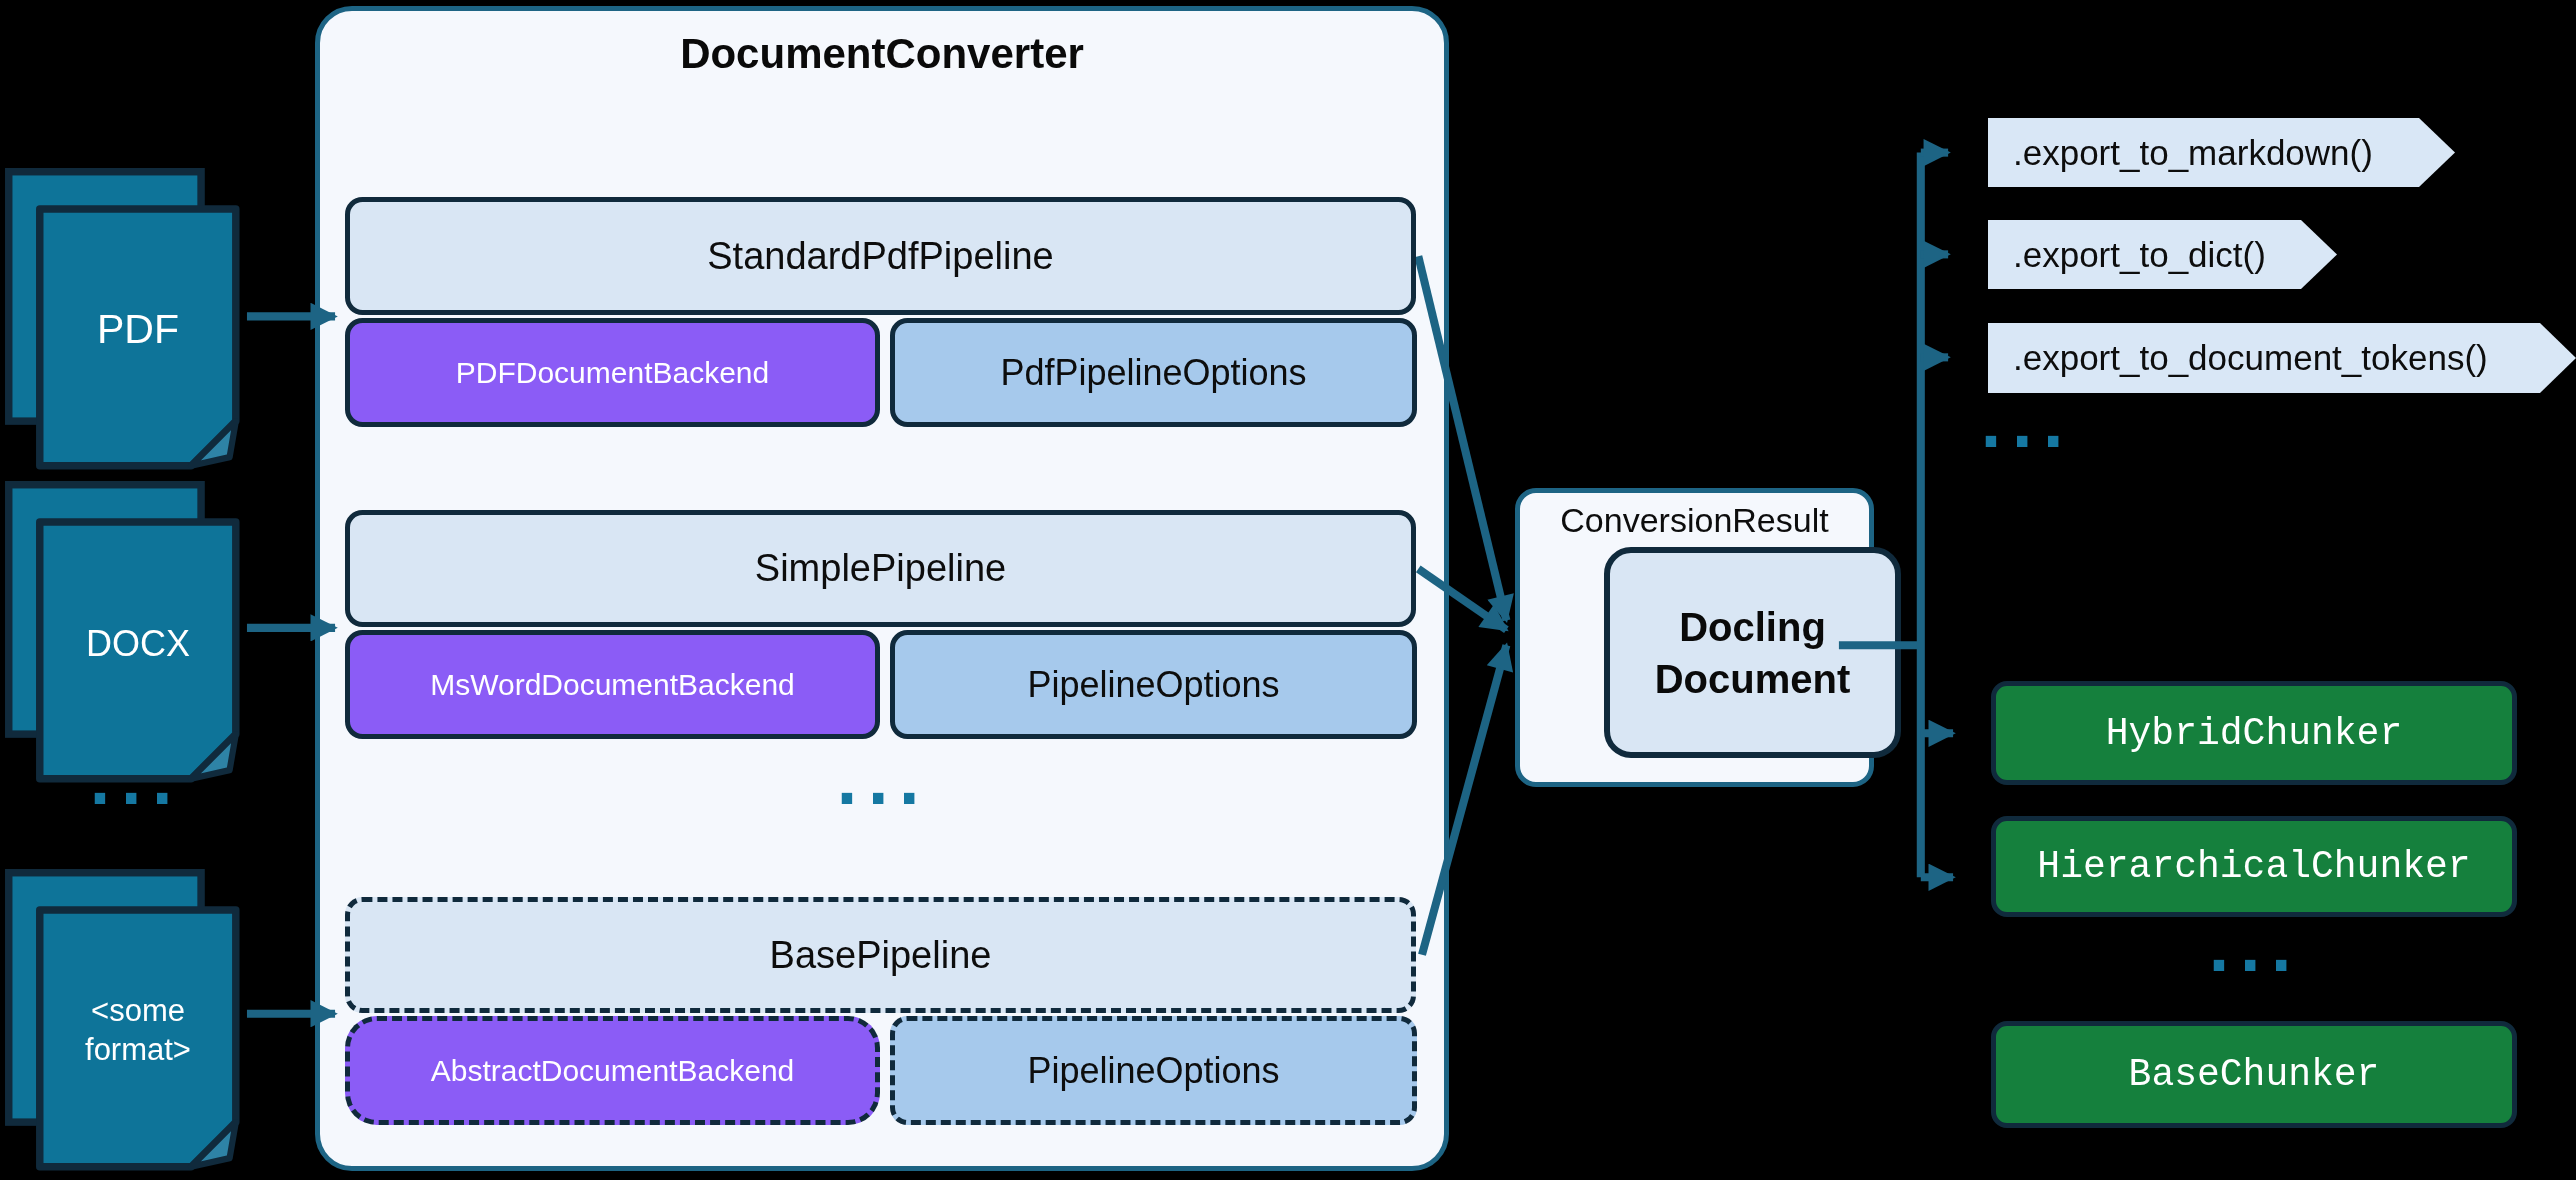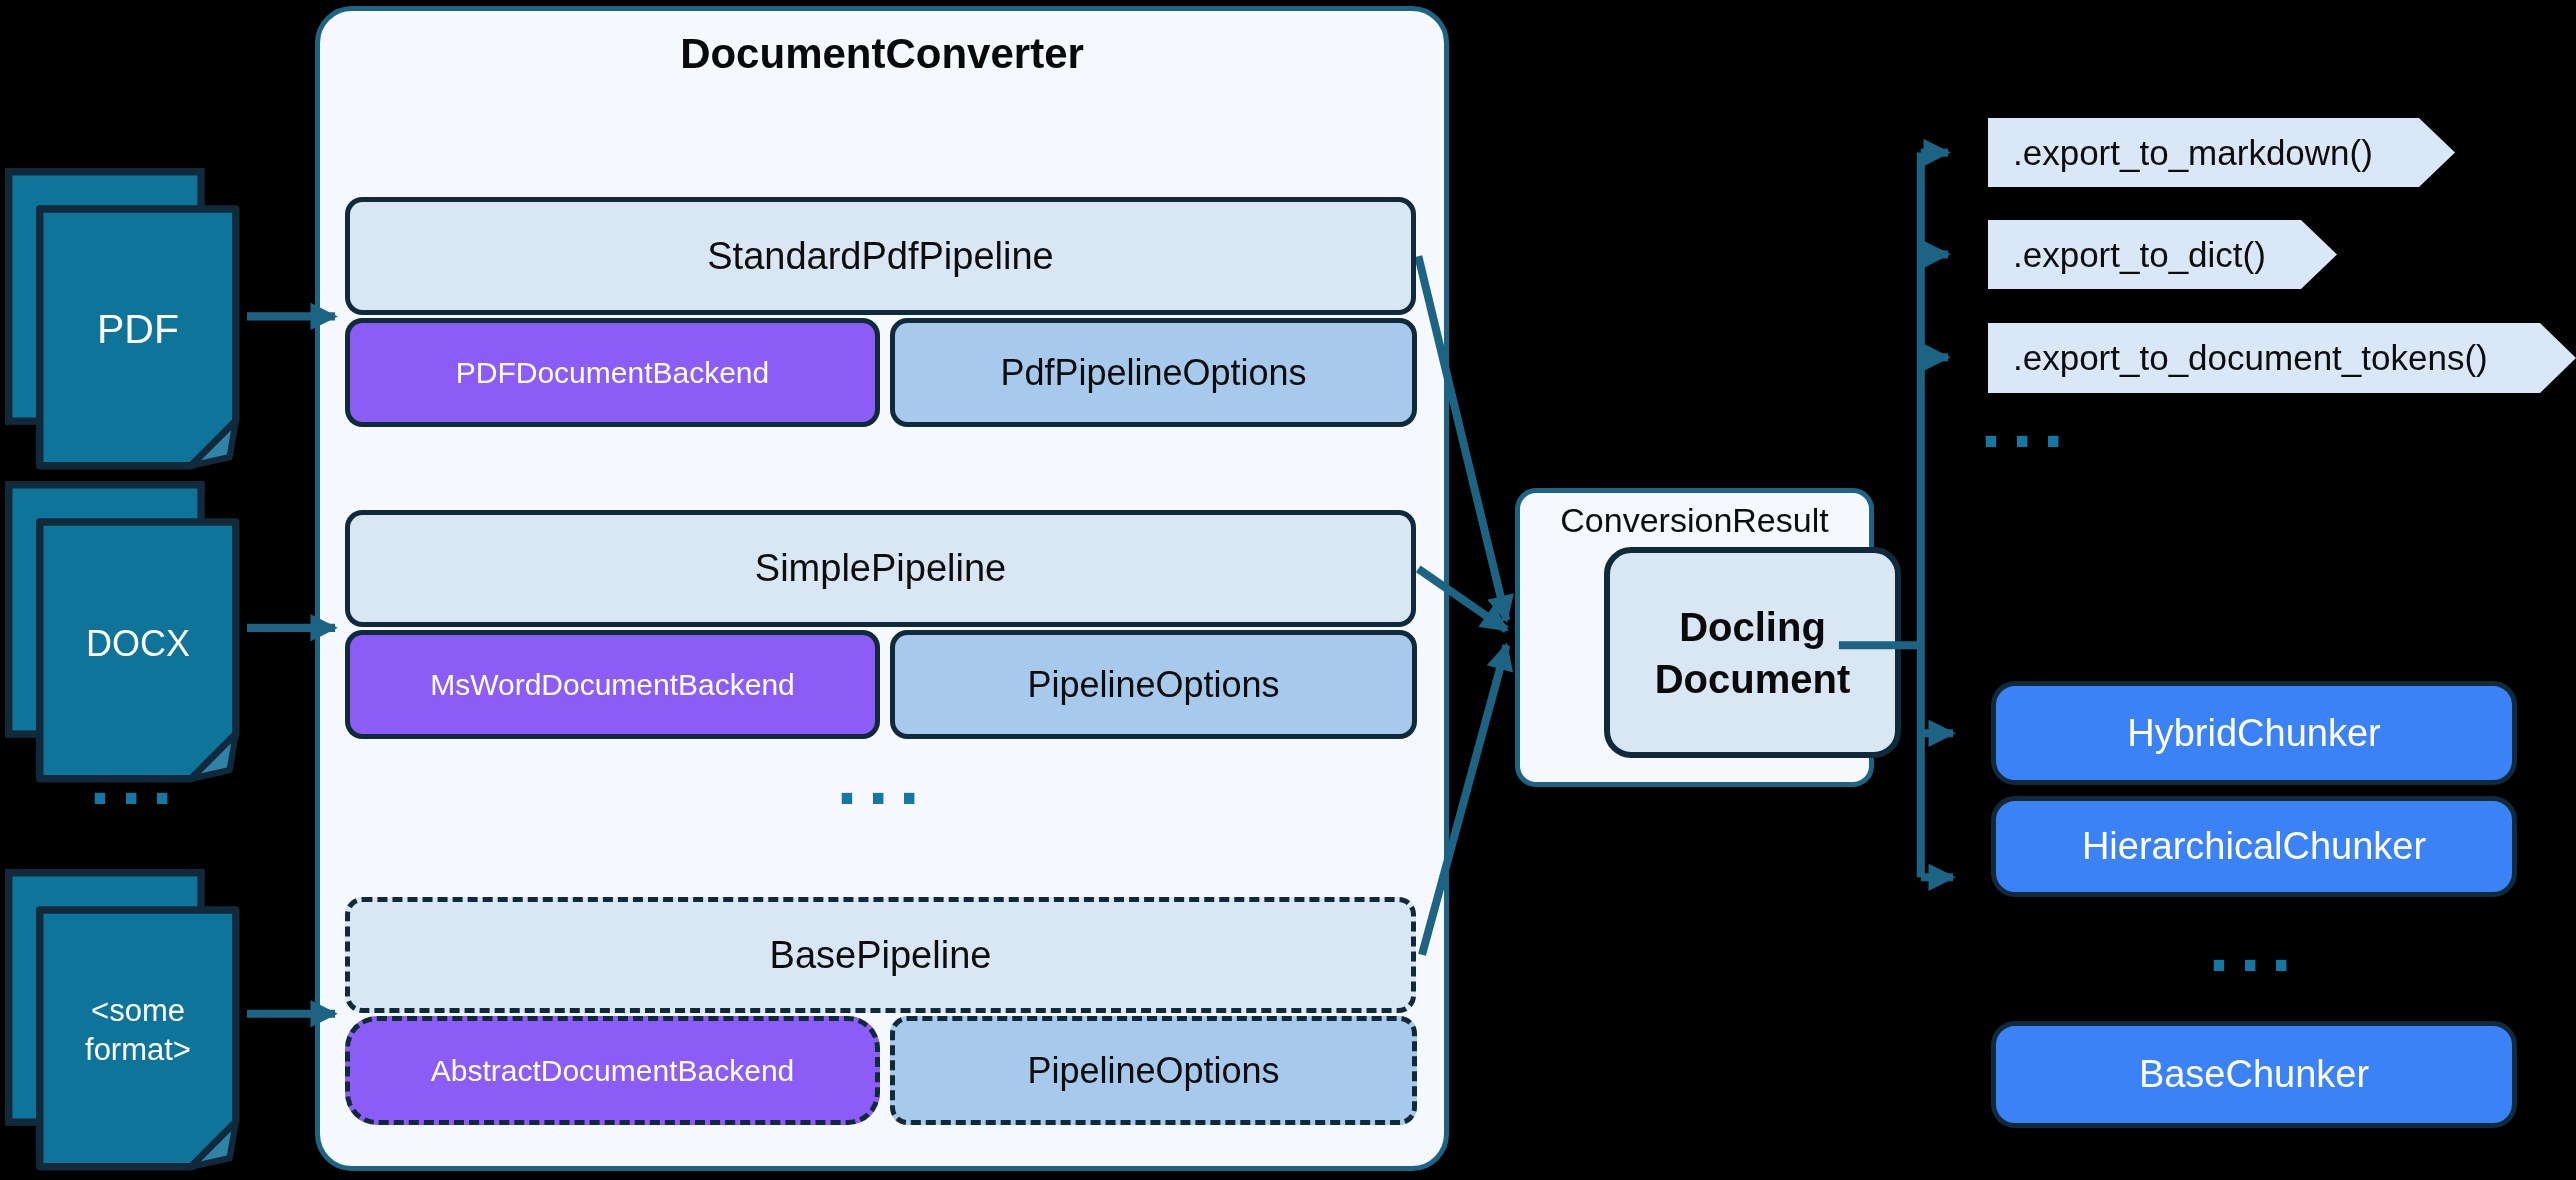--- a/index.html
+++ b/index.html
@@ -49,22 +49,22 @@
     background:#d9e6f4;border:6.2px solid #102a3c;border-radius:27px;
     font-size:40px;font-weight:bold;line-height:1.3;color:#0a0a0a;
   }
   .exporttag{
     z-index:3;display:flex;align-items:center;background:#d9e7f6;
     font-size:35px;color:#0d0d0d;padding-left:25px;
     clip-path:polygon(0 0, calc(100% - 36px) 0, 100% 50%, calc(100% - 36px) 100%, 0 100%);
   }
   .chunker{
     z-index:3;display:flex;align-items:center;justify-content:center;
-    background:#3b82f6;border:5px solid #102a3c;border-radius:24px;
-    font-size:38px;color:#ffffff;
+    background:#15803d;border:5px solid #102a3c;border-radius:16px;
+    font-size:38px;color:#ffffff;font-family:Liberation Mono, monospace;
   }
 </style>
 </head>
 <body>
 
 <div id="canvas">
 
   <div class="abs panel" style="left:315px;top:6.2px;width:1134px;height:1165px;"></div>
   <div class="abs panel-title" style="left:315px;top:30px;width:1134px;">DocumentConverter</div>
 
@@ -165,21 +165,21 @@
   </div>
   <div class="abs exporttag" style="left:1988px;top:323px;width:588px;height:70px;">
     <span>.export_to_document_tokens()</span>
   </div>
 
   <div class="abs dots" style="left:1952px;top:395px;width:149px;">...</div>
 
   <div class="abs chunker" style="left:1991px;top:681px;width:526px;height:104px;">
     <span>HybridChunker</span>
   </div>
-  <div class="abs chunker" style="left:1991px;top:796px;width:526px;height:101px;">
+  <div class="abs chunker" style="left:1991px;top:816px;width:526px;height:101px;">
     <span>HierarchicalChunker</span>
   </div>
   <div class="abs dots" style="left:2180px;top:919px;width:149px;">...</div>
   <div class="abs chunker dashed" style="left:1991px;top:1021px;width:526px;height:107px;">
     <span>BaseChunker</span>
   </div>
 
   <svg class="layer toplayer" width="2576" height="1180" viewBox="0 0 4152 1902">
     <g stroke="#1d6484" stroke-width="13" fill="none">
       <path d="M 2964 1040 H 3096"></path>

